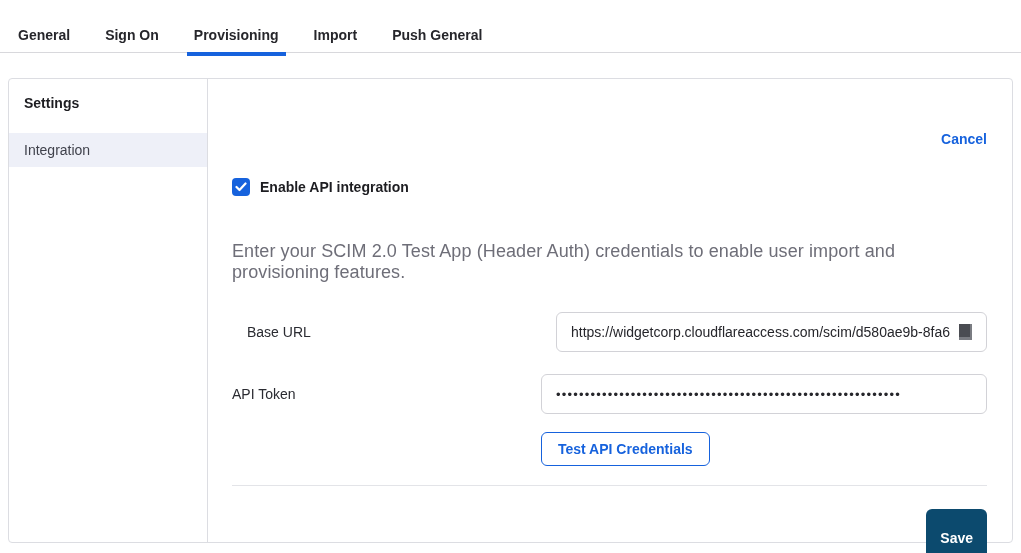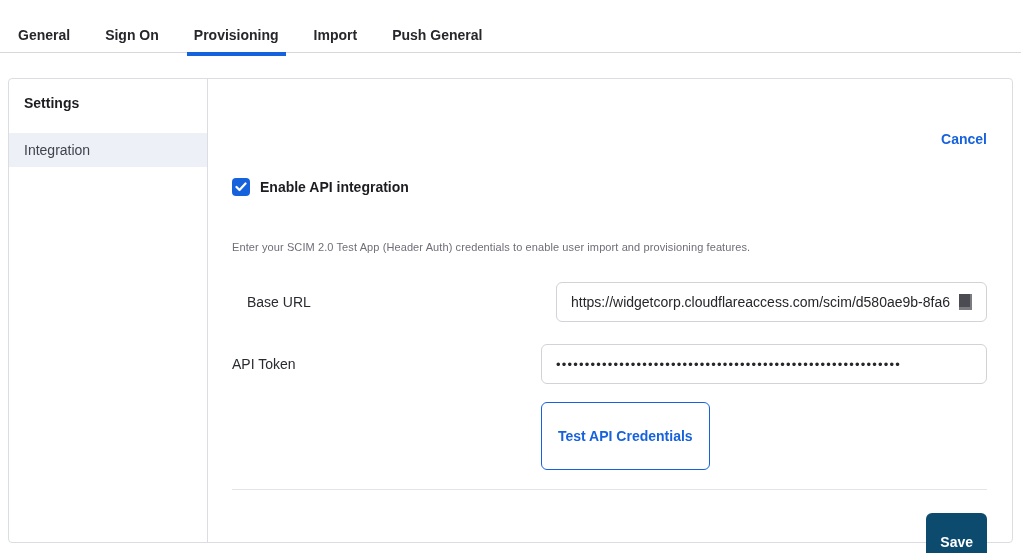--- a/index.html
+++ b/index.html
@@ -111,21 +111,21 @@
   .checkbox svg { display: block; }
   .checkbox-label {
     font-size: 14px;
     font-weight: bold;
     color: #1d1d21;
     cursor: pointer;
   }
 
   .description {
     margin-top: 45px;
-    font-size: 11px;
+    font-size: 18px;
     color: #6e6e78;
     letter-spacing: .1px;
   }
 
   .form-row {
     display: flex;
     align-items: center;
     margin-top: 22px;
   }
   .form-row.first { margin-top: 29px; margin-left: 15px; }
@@ -170,21 +170,21 @@
 
   .button-row { margin-top: 18px; }
   .btn-secondary {
     display: inline-block;
     background: #fff;
     border: 1px solid #1662dd;
     color: #1662dd;
     font-size: 14px;
     font-weight: bold;
     border-radius: 6px;
-    padding: 25px 16px;
+    padding: 8px 16px;
     cursor: pointer;
     font-family: "Liberation Sans", sans-serif;
   }
   .btn-secondary-offset { margin-left: 309px; }
 
   .divider {
     margin-top: 19px;
     border-top: 1px solid #e3e4e8;
   }
 

